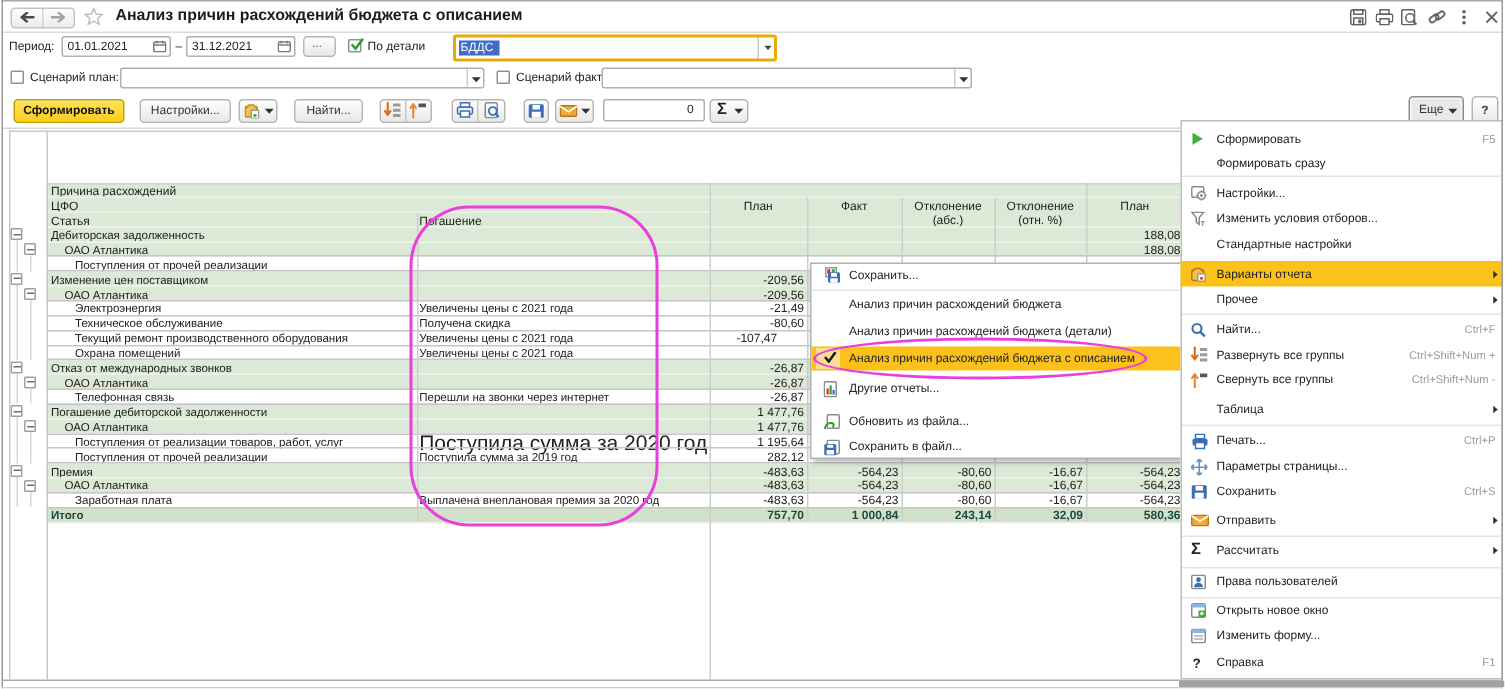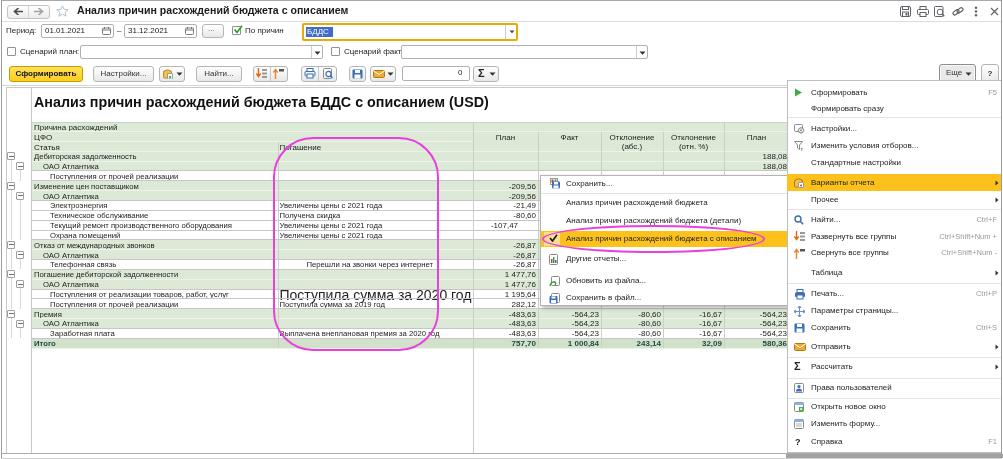--- a/index.html
+++ b/index.html
@@ -67,21 +67,21 @@
 <svg class="ab" style="left:185px;top:27px;" width="9" height="8" viewBox="0 0 9 8">
       <rect x="0.5" y="1" width="8" height="6.5" rx="1" stroke="#7a7a7a" fill="none"></rect>
       <path d="M2.5 0 V2 M6.5 0 V2 M0.5 3 H8.5" stroke="#7a7a7a"></path>
     </svg>
 <div class="ab btn" style="left:202px;top:24px;width:22px;height:14px;"></div>
 <div class="ab t" style="left:208px;top:24px;color:#555;">...</div>
 <div class="ab" style="left:232px;top:26px;width:9px;height:9px;border:1px solid #919191;border-radius:1px;background:#fff;"></div>
 <svg class="ab" style="left:233px;top:25px;" width="10" height="9" viewBox="0 0 10 9">
       <path d="M1.5 4.5 L4 7.5 L9 0.8" stroke="#2d9e2d" stroke-width="1.7" fill="none"></path>
     </svg>
-<div class="ab t" style="left:245px;top:26px;">По причин</div>
+<div class="ab t" style="left:245px;top:26px;">По детали</div>
 <div class="ab" style="left:302px;top:23px;width:216px;height:18px;border:2px solid #e7ab07;border-radius:2px;background:#fff;"></div>
 <div class="ab" style="left:306px;top:27px;width:27px;height:10px;background:#3e6cc8;"></div>
 <div class="ab t" style="left:307px;top:27px;color:#fff;">БДДС</div>
 <div class="ab" style="left:505px;top:25px;width:1px;height:14px;background:#cccccc;"></div>
 <svg class="ab" style="left:509px;top:30px;" width="6" height="4" viewBox="0 0 6 4">
       <path d="M0.5 0.5 L5.5 0.5 L3 3.3 Z" fill="#444"></path>
     </svg>
 <div class="ab" style="left:7px;top:47px;width:9px;height:9px;border:1px solid #919191;border-radius:1px;background:#fff;"></div>
 <div class="ab t" style="left:20px;top:47px;">Сценарий план:</div>
 <div class="ab inp" style="left:80px;top:45px;width:243px;height:14px;"></div>
@@ -154,21 +154,20 @@
 <svg class="ab" style="left:489px;top:72px;" width="7" height="4" viewBox="0 0 7 4">
       <path d="M0.5 0.5 L6.5 0.5 L3.5 3.8 Z" fill="#333"></path>
     </svg>
 <div class="ab" style="left:939px;top:64px;width:37px;height:19px;border:1px solid #8d8d8d;border-radius:3px;background:#e9e9e9;box-shadow:inset 0 0 0 1px #f8f8f8;"></div>
 <div class="ab t" style="left:946px;top:68px;color:#333;">Еще</div>
 <svg class="ab" style="left:965px;top:72px;" width="7" height="4" viewBox="0 0 7 4">
       <path d="M0.5 0.5 L6.5 0.5 L3.5 3.8 Z" fill="#333"></path>
     </svg>
 <div class="ab btn" style="left:981px;top:64px;width:18px;height:19px;line-height:17px;font-weight:bold;">?</div>
 <div class="ab" style="left:2px;top:85px;width:999px;height:1px;background:#d6d6d6;"></div>
-<div class="ab t" style="left:34px;top:97px;font-size:14.3px;font-weight:bold;color:#111;">Анализ причин расхождений бюджета БДДС с описанием (USD)</div>
 <div class="ab" style="left:31px;top:122.0px;width:758px;height:29.400000000000002px;background:#dce9d6;"></div>
 <div class="ab t" style="left:34px;top:123.0px;">Причина расхождений</div>
 <div class="ab t" style="left:34px;top:132.8px;">ЦФО</div>
 <div class="ab t" style="left:34px;top:142.6px;">Статья</div>
 <div class="ab t" style="left:279.5px;top:142.6px;">Погашение</div>
 <div class="ab" style="left:473px;top:131.8px;width:65px;height:19.6px;text-align:center;font-size:8px;color:#222;line-height:9.6px;padding-top:1px;">План</div>
 <div class="ab" style="left:538px;top:131.8px;width:63px;height:19.6px;text-align:center;font-size:8px;color:#222;line-height:9.6px;padding-top:1px;">Факт</div>
 <div class="ab" style="left:601px;top:131.8px;width:62px;height:19.6px;text-align:center;font-size:8px;color:#222;line-height:9.6px;padding-top:1px;">Отклонение<br>(абс.)</div>
 <div class="ab" style="left:663px;top:131.8px;width:61px;height:19.6px;text-align:center;font-size:8px;color:#222;line-height:9.6px;padding-top:1px;">Отклонение<br>(отн. %)</div>
 <div class="ab" style="left:724px;top:131.8px;width:65px;height:19.6px;text-align:center;font-size:8px;color:#222;line-height:9.6px;padding-top:1px;">План</div>
@@ -196,21 +195,21 @@
 <div class="ab" style="left:473px;top:221.08000000000004px;width:63px;height:9.84px;text-align:center;font-size:8px;color:#222;">-107,47</div>
 <div class="ab t" style="left:50px;top:230.92000000000004px;font-size:7.7px;">Охрана помещений</div>
 <div class="ab t" style="left:279.5px;top:230.92000000000004px;font-size:7.7px;">Увеличены цены с 2021 года</div>
 <div class="ab" style="left:31px;top:239.96000000000004px;width:758px;height:9.84px;background:#dce9d6;"></div>
 <div class="ab t" style="left:34px;top:240.76000000000005px;font-size:7.7px;">Отказ от международных звонков</div>
 <div class="ab" style="left:473px;top:240.76000000000005px;width:63px;height:9.84px;text-align:right;font-size:8px;color:#222;">-26,87</div>
 <div class="ab" style="left:31px;top:249.80000000000004px;width:758px;height:9.84px;background:#dce9d6;"></div>
 <div class="ab t" style="left:43px;top:250.60000000000005px;font-size:7.7px;">ОАО Атлантика</div>
 <div class="ab" style="left:473px;top:250.60000000000005px;width:63px;height:9.84px;text-align:right;font-size:8px;color:#222;">-26,87</div>
 <div class="ab t" style="left:50px;top:260.44000000000005px;font-size:7.7px;">Телефонная связь</div>
-<div class="ab t" style="left:279.5px;top:260.44000000000005px;font-size:7.7px;padding-left:27px;">Перешли на звонки через интернет</div>
+<div class="ab t" style="left:279.5px;top:260.44000000000005px;font-size:7.7px;">Перешли на звонки через интернет</div>
 <div class="ab" style="left:473px;top:260.44000000000005px;width:63px;height:9.84px;text-align:right;font-size:8px;color:#222;">-26,87</div>
 <div class="ab" style="left:31px;top:269.48px;width:758px;height:9.84px;background:#dce9d6;"></div>
 <div class="ab t" style="left:34px;top:270.28000000000003px;font-size:7.7px;">Погашение дебиторской задолженности</div>
 <div class="ab" style="left:473px;top:270.28000000000003px;width:63px;height:9.84px;text-align:right;font-size:8px;color:#222;">1&nbsp;477,76</div>
 <div class="ab" style="left:31px;top:279.32px;width:758px;height:9.84px;background:#dce9d6;"></div>
 <div class="ab t" style="left:43px;top:280.12px;font-size:7.7px;">ОАО Атлантика</div>
 <div class="ab" style="left:473px;top:280.12px;width:63px;height:9.84px;text-align:right;font-size:8px;color:#222;">1&nbsp;477,76</div>
 <div class="ab t" style="left:50px;top:289.96px;font-size:7.7px;">Поступления от реализации товаров, работ, услуг</div>
 <div class="ab t" style="left:279.5px;top:289.96px;font-size:14px;">Поступила сумма за 2020 год</div>
 <div class="ab" style="left:473px;top:289.96px;width:63px;height:9.84px;text-align:right;font-size:8px;color:#222;">1&nbsp;195,64</div>

